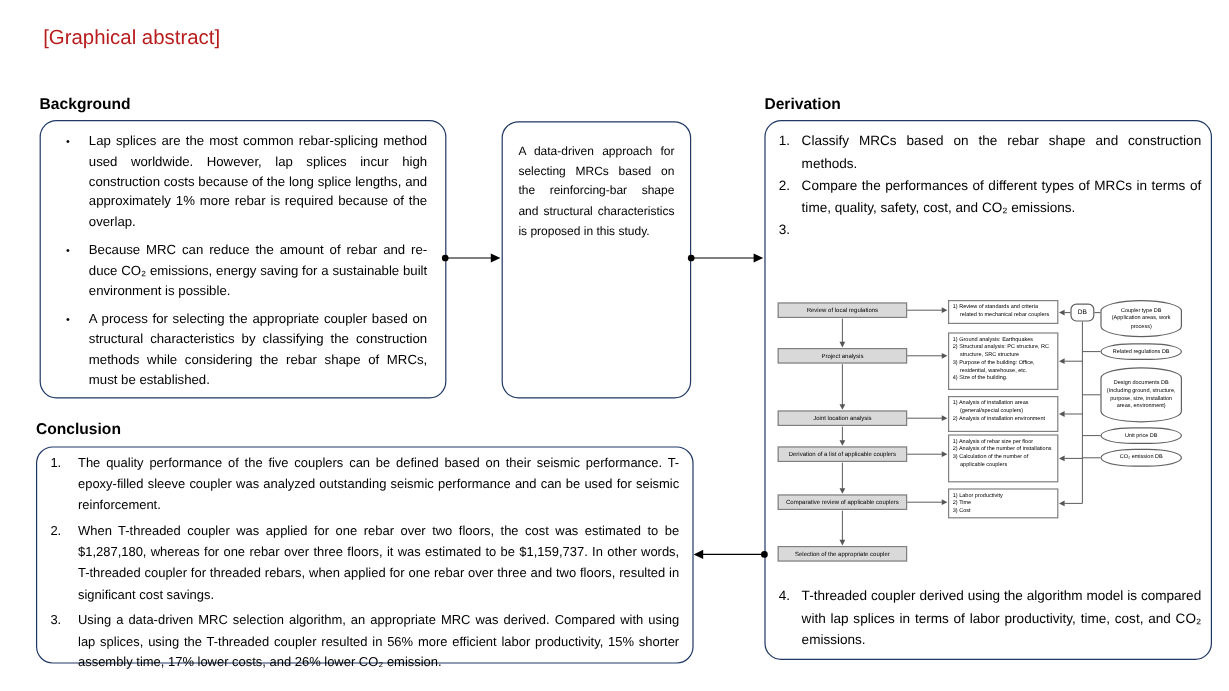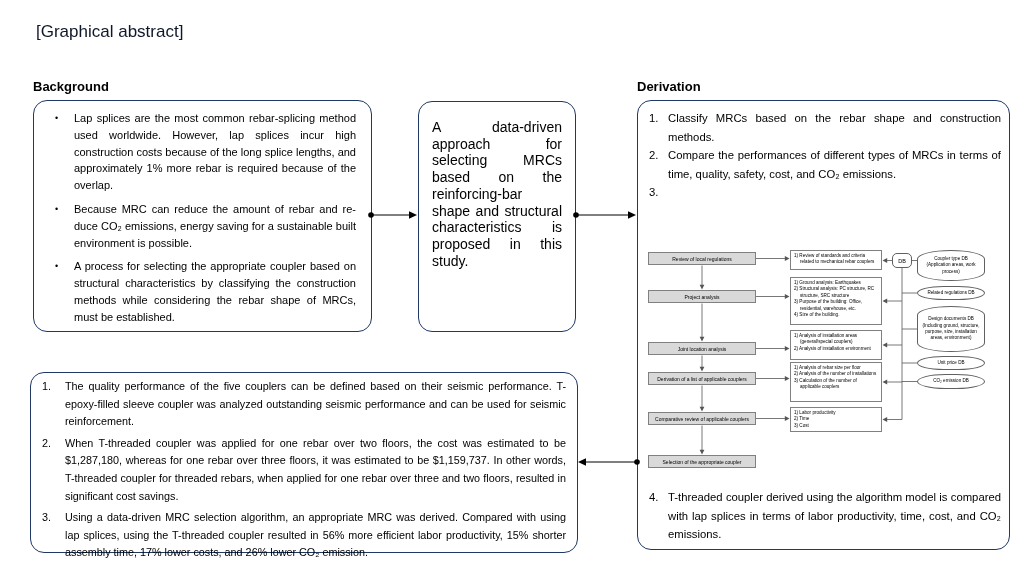--- a/index.html
+++ b/index.html
@@ -2,31 +2,31 @@
 <html><head>
 <meta charset="utf-8">
 <style>
   * { margin:0; padding:0; box-sizing:border-box; }
   html,body { background:#ffffff; }
   .canvas {
     position:relative; width:1024px; height:576px; background:#ffffff;
     font-family:"Liberation Sans","DejaVu Sans",sans-serif; color:#000;
     overflow:hidden;
   }
-  .title { position:absolute; left:36px; top:22px; font-size:17px; color:#0f172a; }
+  .title { position:absolute; left:36px; top:22px; font-size:17px; color:#b91c1c; }
   .heading { position:absolute; font-size:13px; font-weight:bold; text-align:left; }
   .mainbox { position:absolute; border:1.5px solid #1f3864; border-radius:14px; background:#fff; }
 
   .textblock { position:absolute; font-size:11px; }
   .bullet-item { position:relative; padding-left:22px; text-align:justify;
                  font-size:11px; line-height:16.8px; margin-bottom:7px; }
   .bullet-item .marker { position:absolute; left:3px; top:0; font-size:9px; }
 
   .obj-text { position:absolute; left:432px; top:119px; width:130px;
-              font-size:14px; line-height:16.7px; text-align:justify; }
+              font-size:10px; line-height:16.7px; text-align:justify; }
 
   .numlist { position:absolute; }
   .num-item { position:relative; text-align:justify; }
   .num-item .num { position:absolute; left:0; top:0; }
   .met-item { padding-left:19px; font-size:11.3px; line-height:18.6px; }
   .con-item { padding-left:23px; font-size:10.8px; line-height:17.6px; margin-bottom:4px; }
 
   
   .step { position:absolute; left:648px; width:108px; height:13px;
           background:#d9d9d9; border:0.75px solid #808080;
@@ -119,20 +119,21 @@
   <div class="cyl" style="top:306px;height:46px">Design documents DB (Including ground, structure, purpose, size, installation areas, environment)</div>
   <div class="cyl" style="top:356px;height:14px">Unit price DB</div>
   <div class="cyl" style="top:374px;height:15px">CO₂ emission DB</div>
 
   <div class="numlist" style="left:649px;top:488px;width:352px">
     <div class="num-item met-item">
       <span class="num">4.</span><span>T-threaded coupler derived using the algorithm model is compared with lap splices in terms of labor productivity, time, cost, and CO₂ emissions.</span>
     </div>
   </div>
 
+  <div class="heading" style="left:30px;width:548px;top:350px">Conclusion</div>
   <div class="mainbox" style="left:30px;top:372px;width:548px;height:181px"></div>
   <div class="numlist" style="left:42px;top:378px;width:524px">
     <div class="num-item con-item">
       <span class="num">1.</span><span>The quality performance of the five couplers can be defined based on their seismic performance. T-epoxy-filled sleeve coupler was analyzed outstanding seismic performance and can be used for seismic reinforcement.</span>
     </div>
     <div class="num-item con-item">
       <span class="num">2.</span><span>When T-threaded coupler was applied for one rebar over two floors, the cost was estimated to be $1,287,180, whereas for one rebar over three floors, it was estimated to be $1,159,737. In other words, T-threaded coupler for threaded rebars, when applied for one rebar over three and two floors, resulted in significant cost savings.</span>
     </div>
     <div class="num-item con-item">
       <span class="num">3.</span><span>Using a data-driven MRC selection algorithm, an appropriate MRC was derived. Compared with using lap splices, using the T-threaded coupler resulted in 56% more efficient labor productivity, 15% shorter assembly time, 17% lower costs, and 26% lower CO₂ emission.</span>

